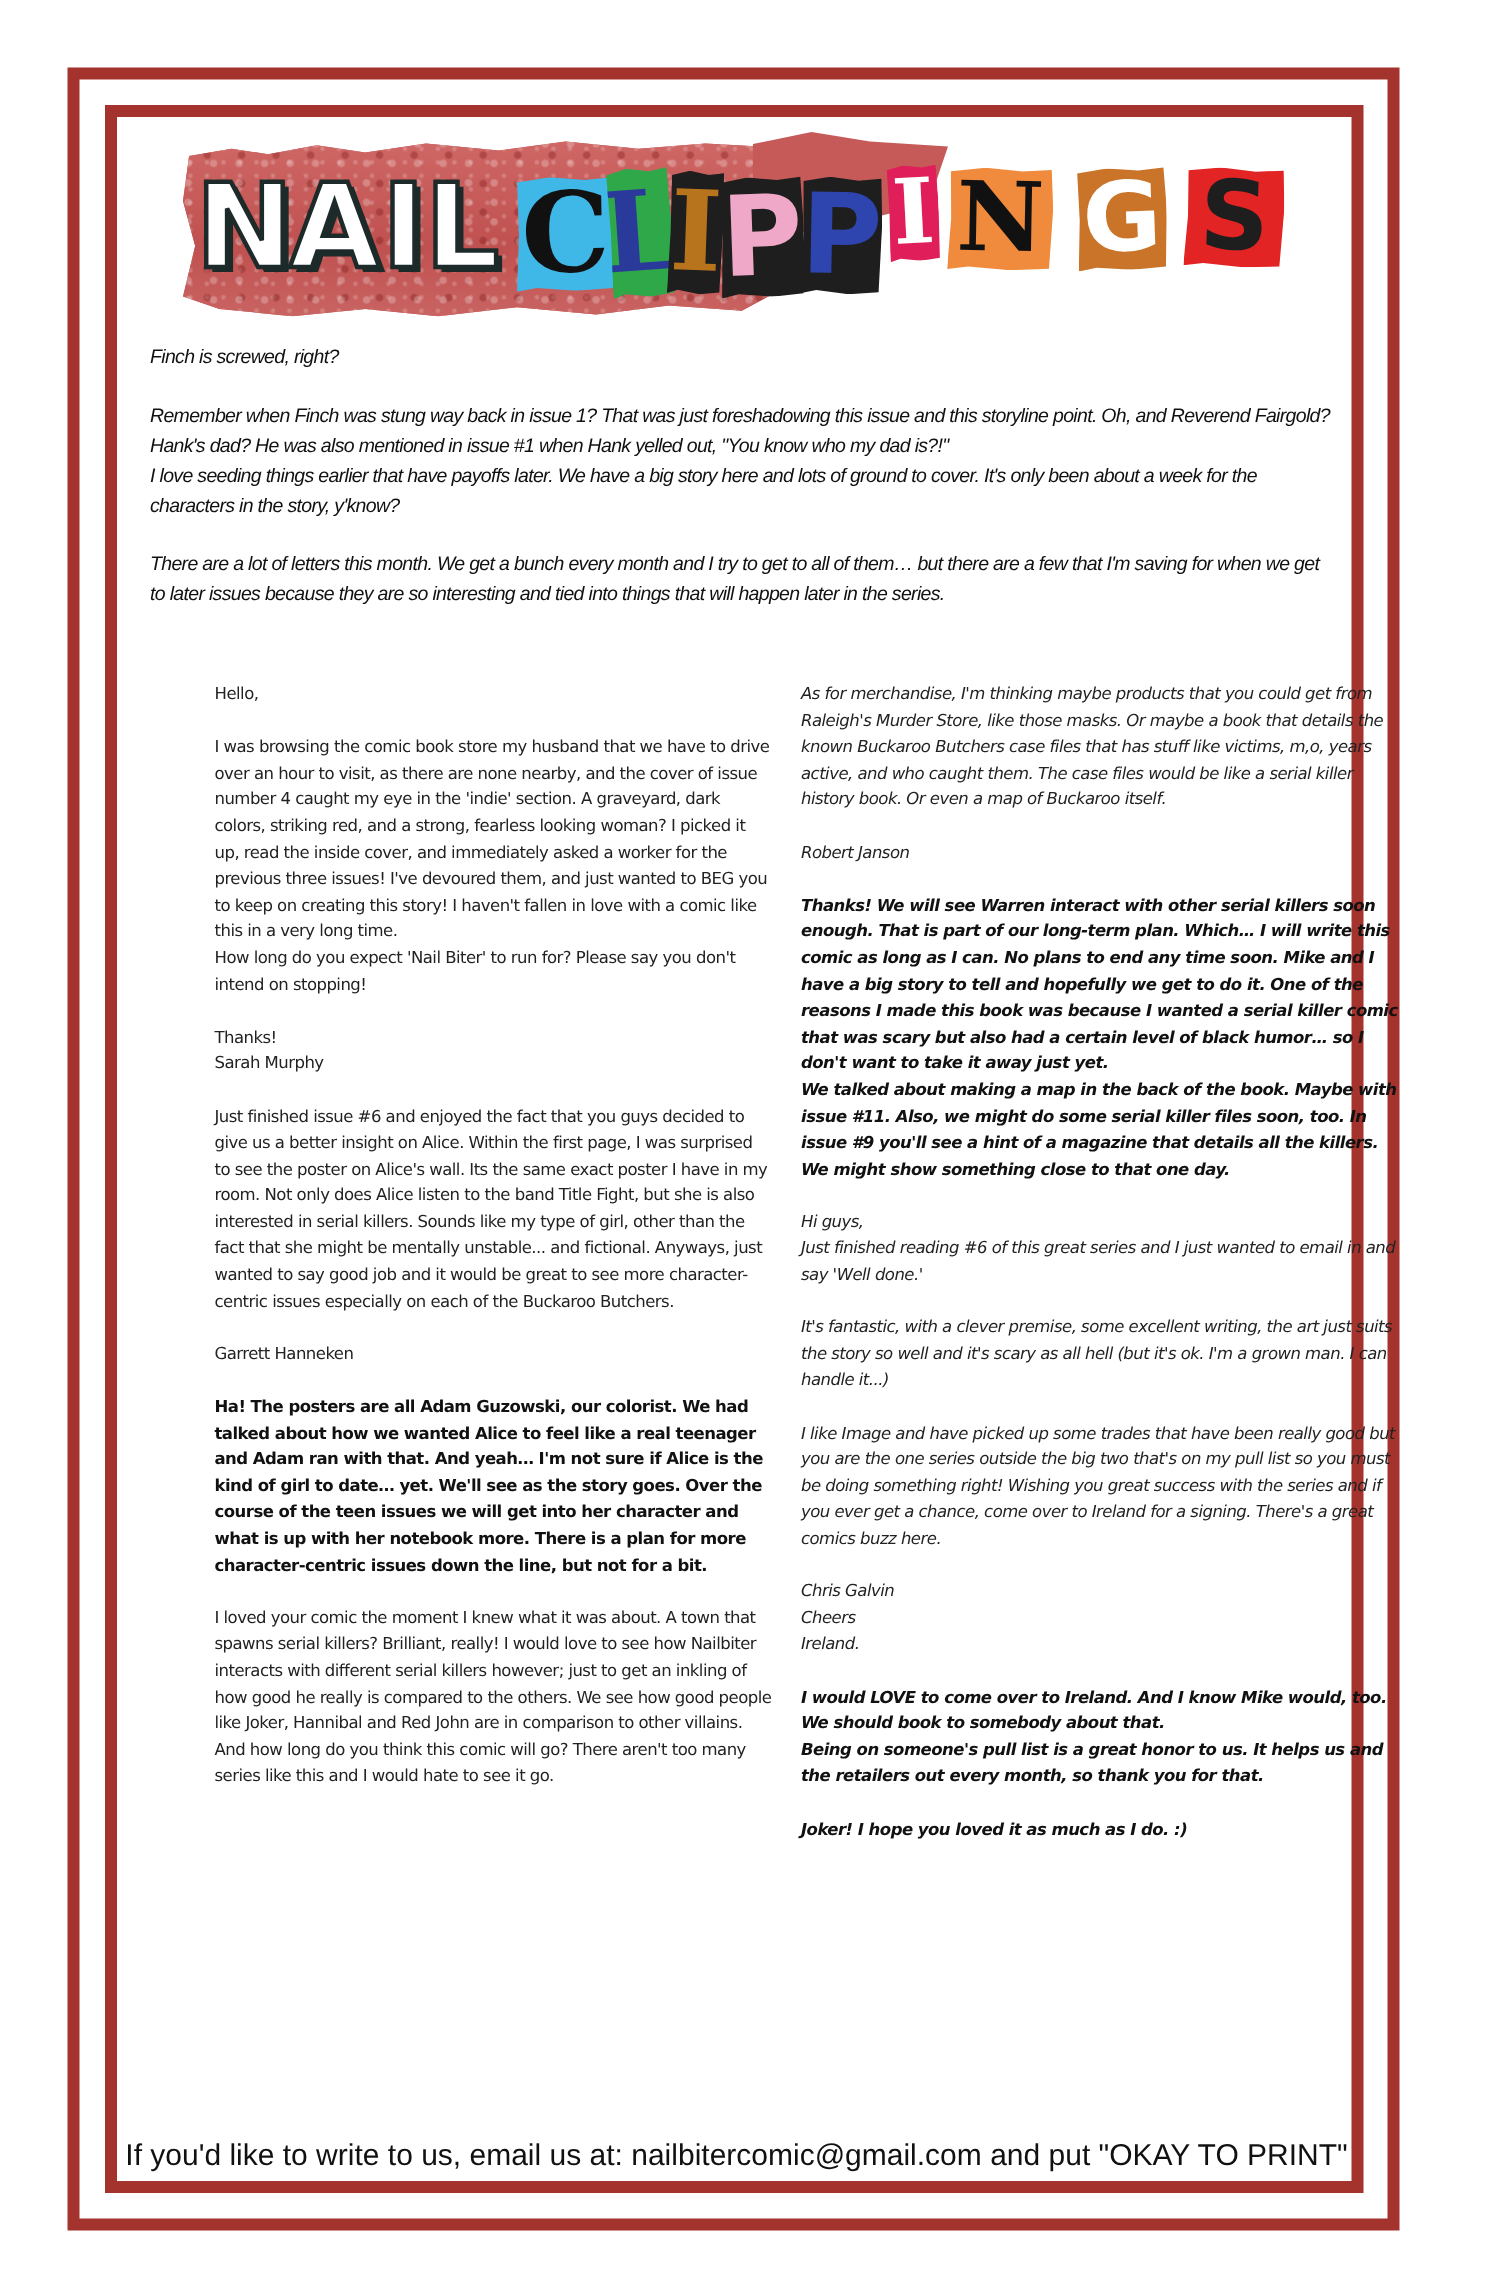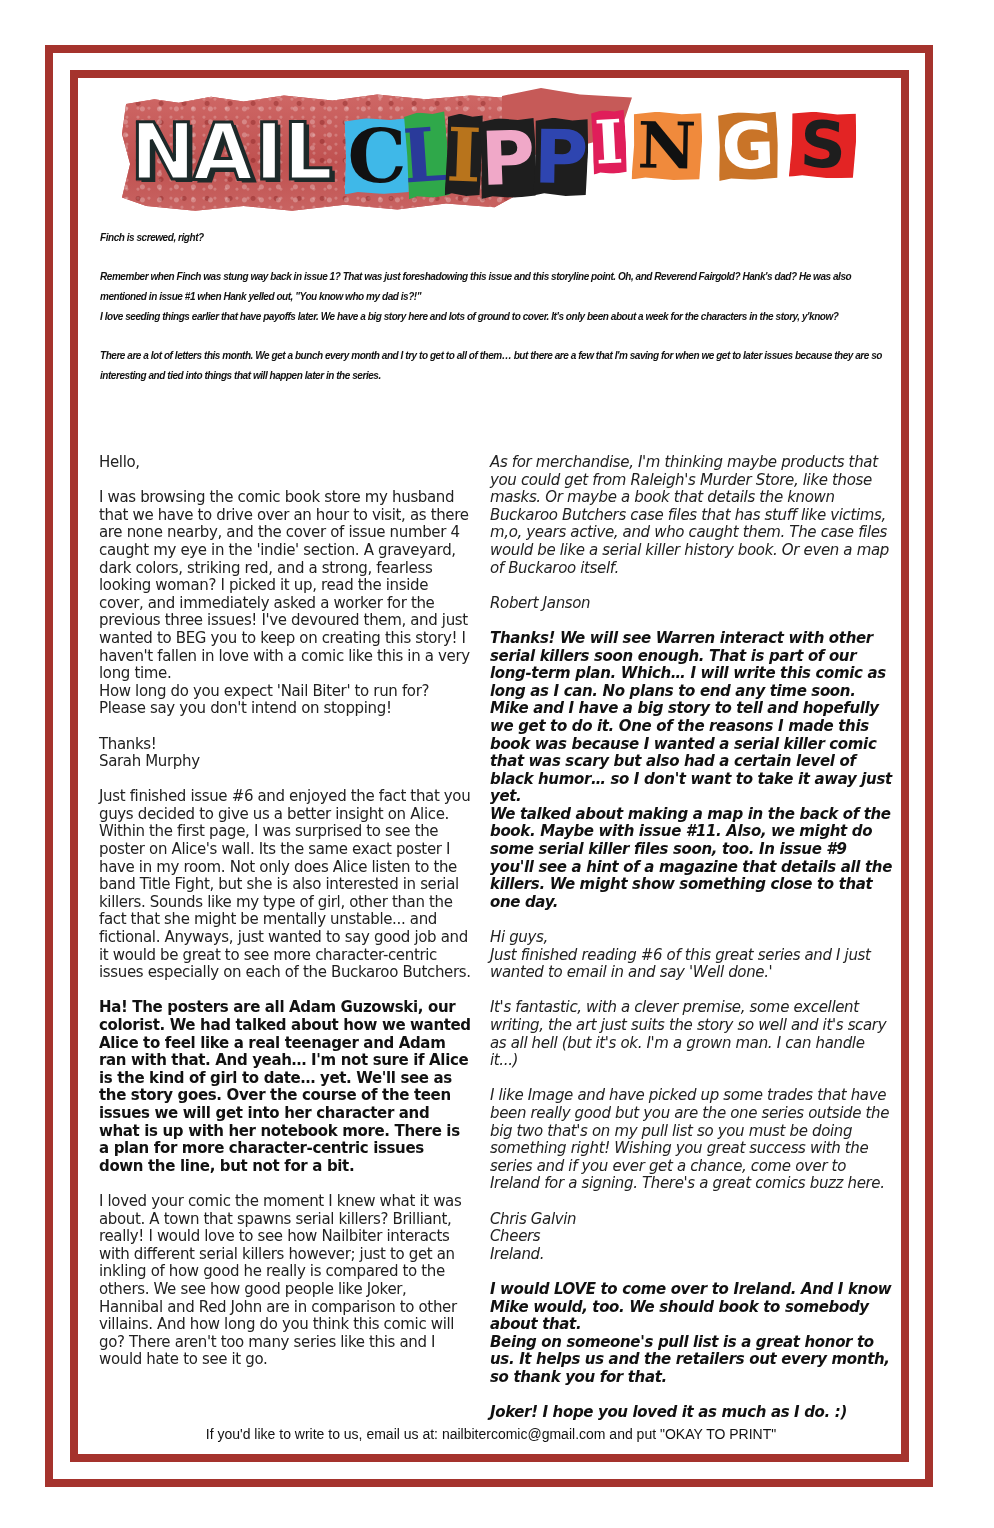--- a/index.html
+++ b/index.html
@@ -22,37 +22,37 @@
     clip-path: polygon(0 10%, 30% 0, 60% 8%, 100% 12%, 90% 60%, 40% 80%, 0 90%); }
   .letters { position: absolute; left: 0; top: 0; width: 100%; height: 100%; }
   .ltr { position: absolute; display: flex; align-items: center; justify-content: center; font-weight: bold; line-height: 1; }
   .ltr.nail { color: #ffffff; font-family: "DejaVu Sans", sans-serif; font-size: 78px; font-weight: bold;
     -webkit-text-stroke: 3px #1d2a2a; text-shadow: 4px 3px 0 #1d2a2a; top: 20px; }
   .ltr.tile { font-family: "DejaVu Serif", serif; font-size: 74px; }
   .ltr.tile.sans { font-family: "DejaVu Sans", sans-serif; }
 
   
   .intro { position: absolute; left: 100px; top: 228px; width: 790px;
-    font-family: "Liberation Sans", sans-serif; font-weight: bold; font-style: italic;
-    font-size: 10px; line-height: 19.7px; color: #111; letter-spacing: -0.45px; }
+    font-family: "Liberation Sans", sans-serif; font-weight: normal; font-style: italic;
+    font-size: 13px; line-height: 19.7px; color: #111; letter-spacing: -0.45px; }
   .intro p { margin: 0; }
   .intro .gap { height: 19.7px; }
 
   
-  .col { position: absolute; top: 454px; font-family: "DejaVu Sans", sans-serif; font-size: 15px;
-    line-height: 17.6px; color: #222; letter-spacing: -0.35px; }
+  .col { position: absolute; top: 454px; font-family: "DejaVu Sans", sans-serif; font-size: 11px;
+    line-height: 17.6px; color: #222; letter-spacing: -0.35px; margin-left: 44px; }
   .col-left { left: 99px; width: 372px; }
   .col-right { left: 490px; width: 402px; font-style: italic; }
   .col p { margin: 0 0 17.6px 0; }
   .col p.b { font-weight: bold; color: #111; }
   .col p.tight { margin-bottom: 0; }
   .col .line { display: block; }
 
   .footer { position: absolute; left: 80px; top: 1426px; width: 822px; text-align: center;
-    font-family: "Liberation Sans", sans-serif; font-size: 14px; color: #111; }
+    font-family: "Liberation Sans", sans-serif; font-size: 20px; color: #111; }
 </style>
 </head>
 <body>
 
 <div class="frame-outer"></div>
 <div class="frame-inner"></div>
 
 <div class="banner">
   <div class="torn"></div>
   <div class="torn2"></div>
@@ -84,20 +84,21 @@
 
 <div class="col col-left">
   <p>Hello,</p>
   <p class="tight">I was browsing the comic book store my husband that we have to drive over an hour to visit, as there are none nearby, and the cover of issue number 4 caught my eye in the 'indie' section. A graveyard, dark colors, striking red, and a strong, fearless looking woman? I picked it up, read the inside cover, and immediately asked a worker for the previous three issues! I've devoured them, and just wanted to BEG you to keep on creating this story! I haven't fallen in love with a comic like this in a very long time.</p>
   <p>How long do you expect 'Nail Biter' to run for? Please say you don't intend on stopping!</p>
   <p>
     <span class="line">Thanks!</span>
     <span class="line">Sarah Murphy</span>
   </p>
   <p>Just finished issue #6 and enjoyed the fact that you guys decided to give us a better insight on Alice.  Within the first page, I was surprised to see the poster on Alice's wall.  Its the same exact poster I have in my room.  Not only does Alice listen to the band Title Fight, but she is also interested in serial killers.  Sounds like my type of girl, other than the fact that she might be mentally unstable... and fictional. Anyways, just wanted to say good job and it would be great to see more character-centric issues especially on each of the Buckaroo Butchers.</p>
+  <p>Garrett Hanneken</p>
   <p class="b">Ha! The posters are all Adam Guzowski, our colorist. We had talked about how we wanted Alice to feel like a real teenager and Adam ran with that. And yeah… I'm not sure if Alice is the kind of girl to date… yet. We'll see as the story goes. Over the course of the teen issues we will get into her character and what is up with her notebook more. There is a plan for more character-centric issues down the line, but not for a bit.</p>
   <p>I loved your comic the moment I knew what it was about. A town that spawns serial killers? Brilliant, really! I would love to see how Nailbiter interacts with different serial killers however; just to get an inkling of how good he really is compared to the others. We see how good people like Joker, Hannibal and Red John are in comparison to other villains. And how long do you think this comic will go? There aren't too many series like this and I would hate to see it go.</p>
 </div>
 
 <div class="col col-right">
   <p>As for merchandise, I'm thinking maybe products that you could get from Raleigh's Murder Store, like those masks. Or maybe a book that details the known Buckaroo Butchers case files that has stuff like victims, m,o, years active, and who caught them. The case files would be like a serial killer history book. Or even a map of Buckaroo itself.</p>
   <p>Robert Janson</p>
   <p class="b tight">Thanks! We will see Warren interact with other serial killers soon enough. That is part of our long-term plan. Which… I will write this comic as long as I can. No plans to end any time soon. Mike and I have a big story to tell and hopefully we get to do it. One of the reasons I made this book was because I wanted a serial killer comic that was scary but also had a certain level of black humor… so I don't want to take it away just yet.</p>
   <p class="b">We talked about making a map in the back of the book. Maybe with issue #11. Also, we might do some serial killer files soon, too. In issue #9 you'll see a hint of a magazine that details all the killers. We might show something close to that one day.</p>
   <p class="tight">Hi guys,</p>

